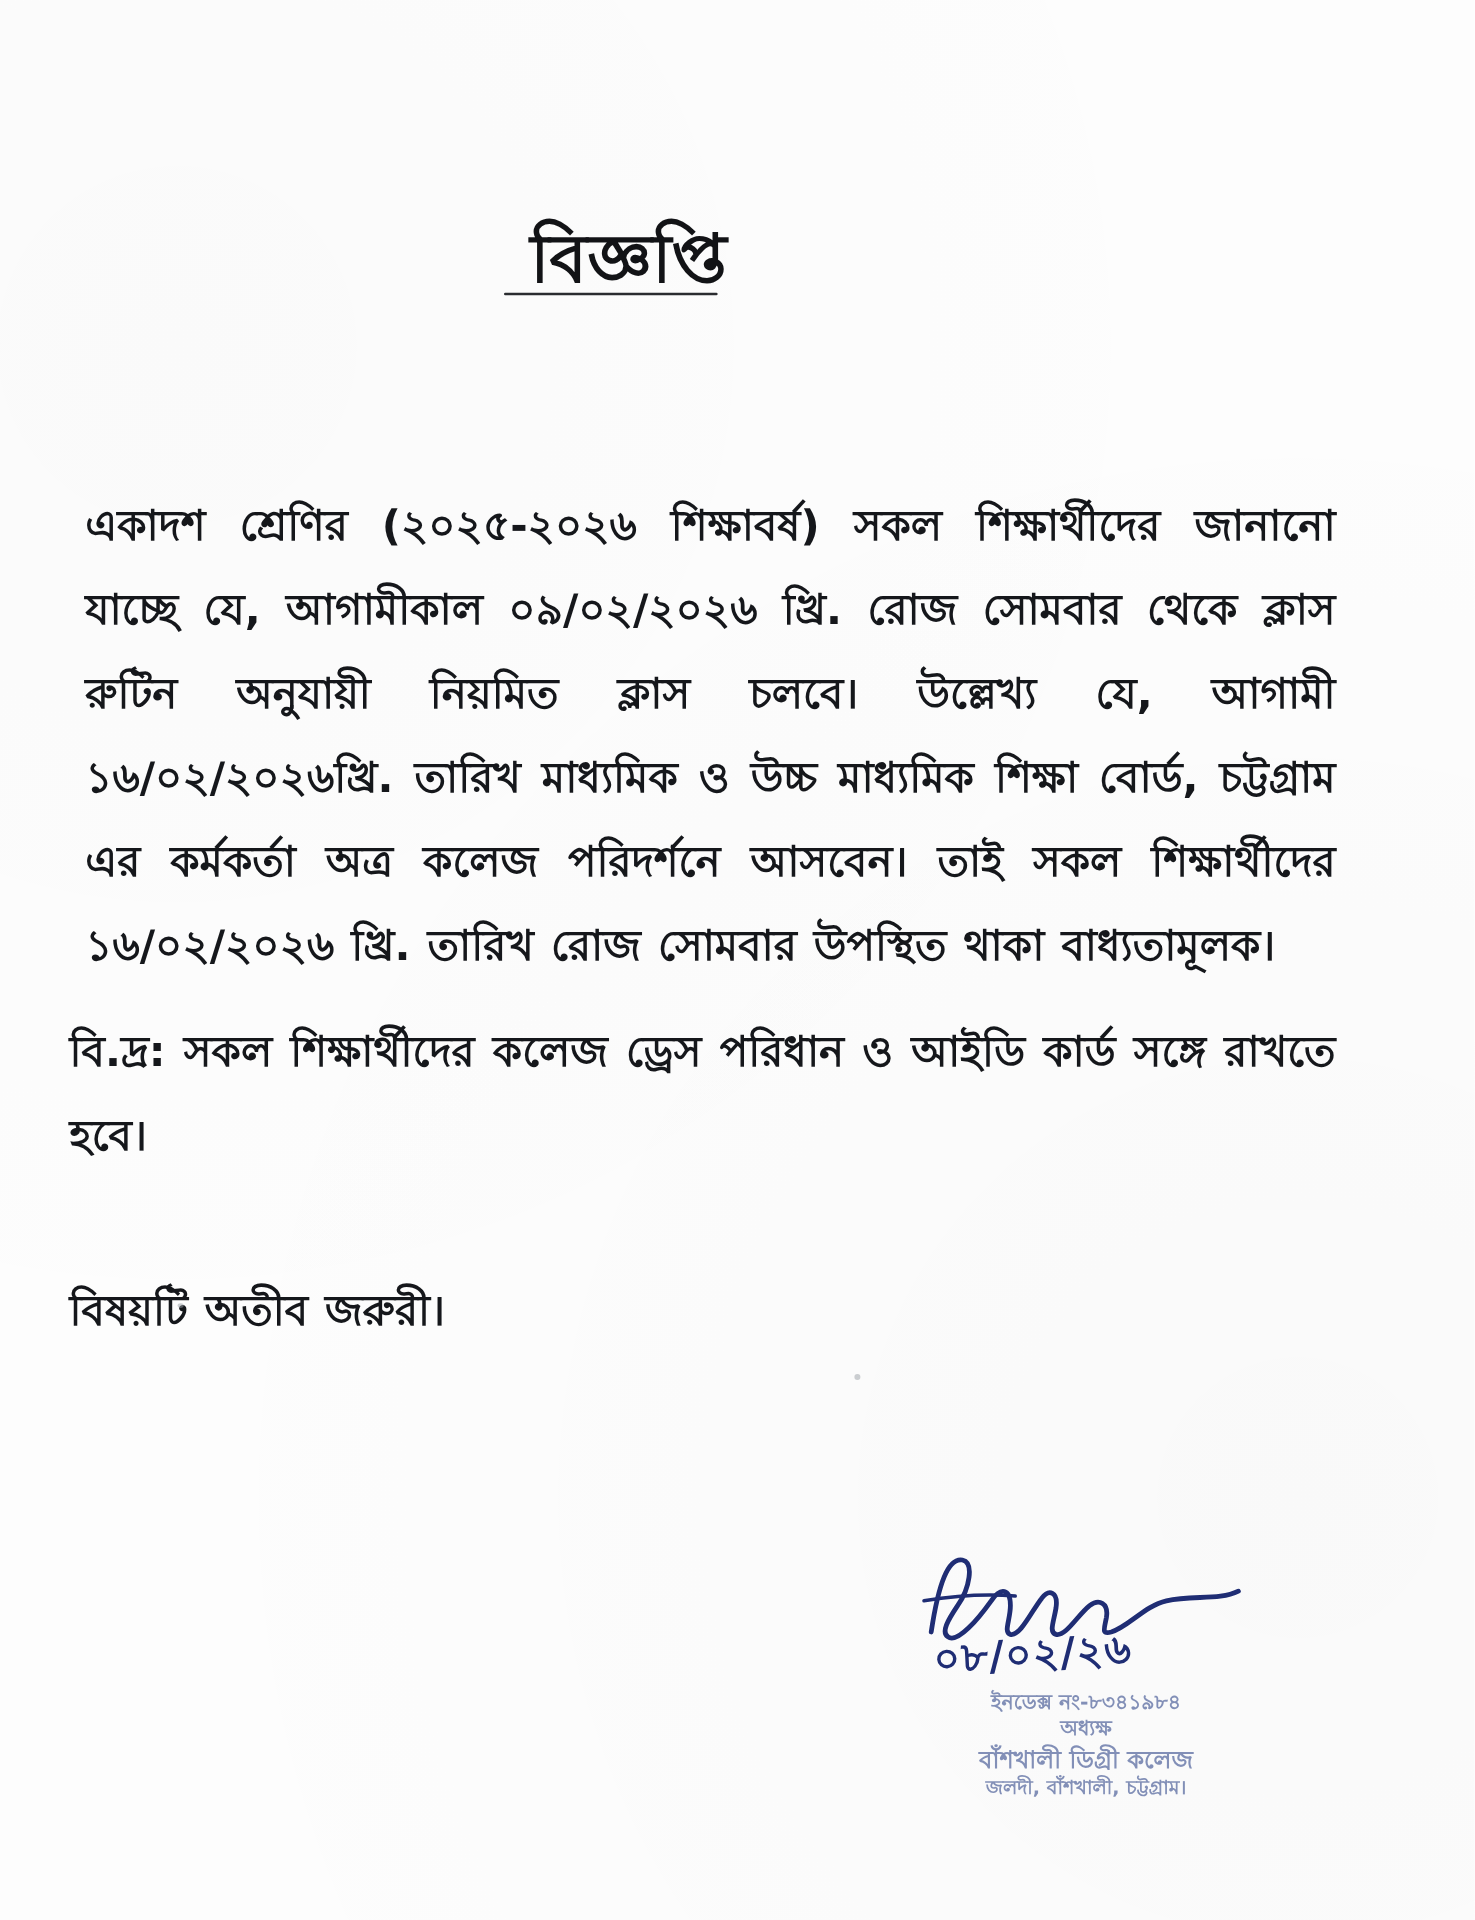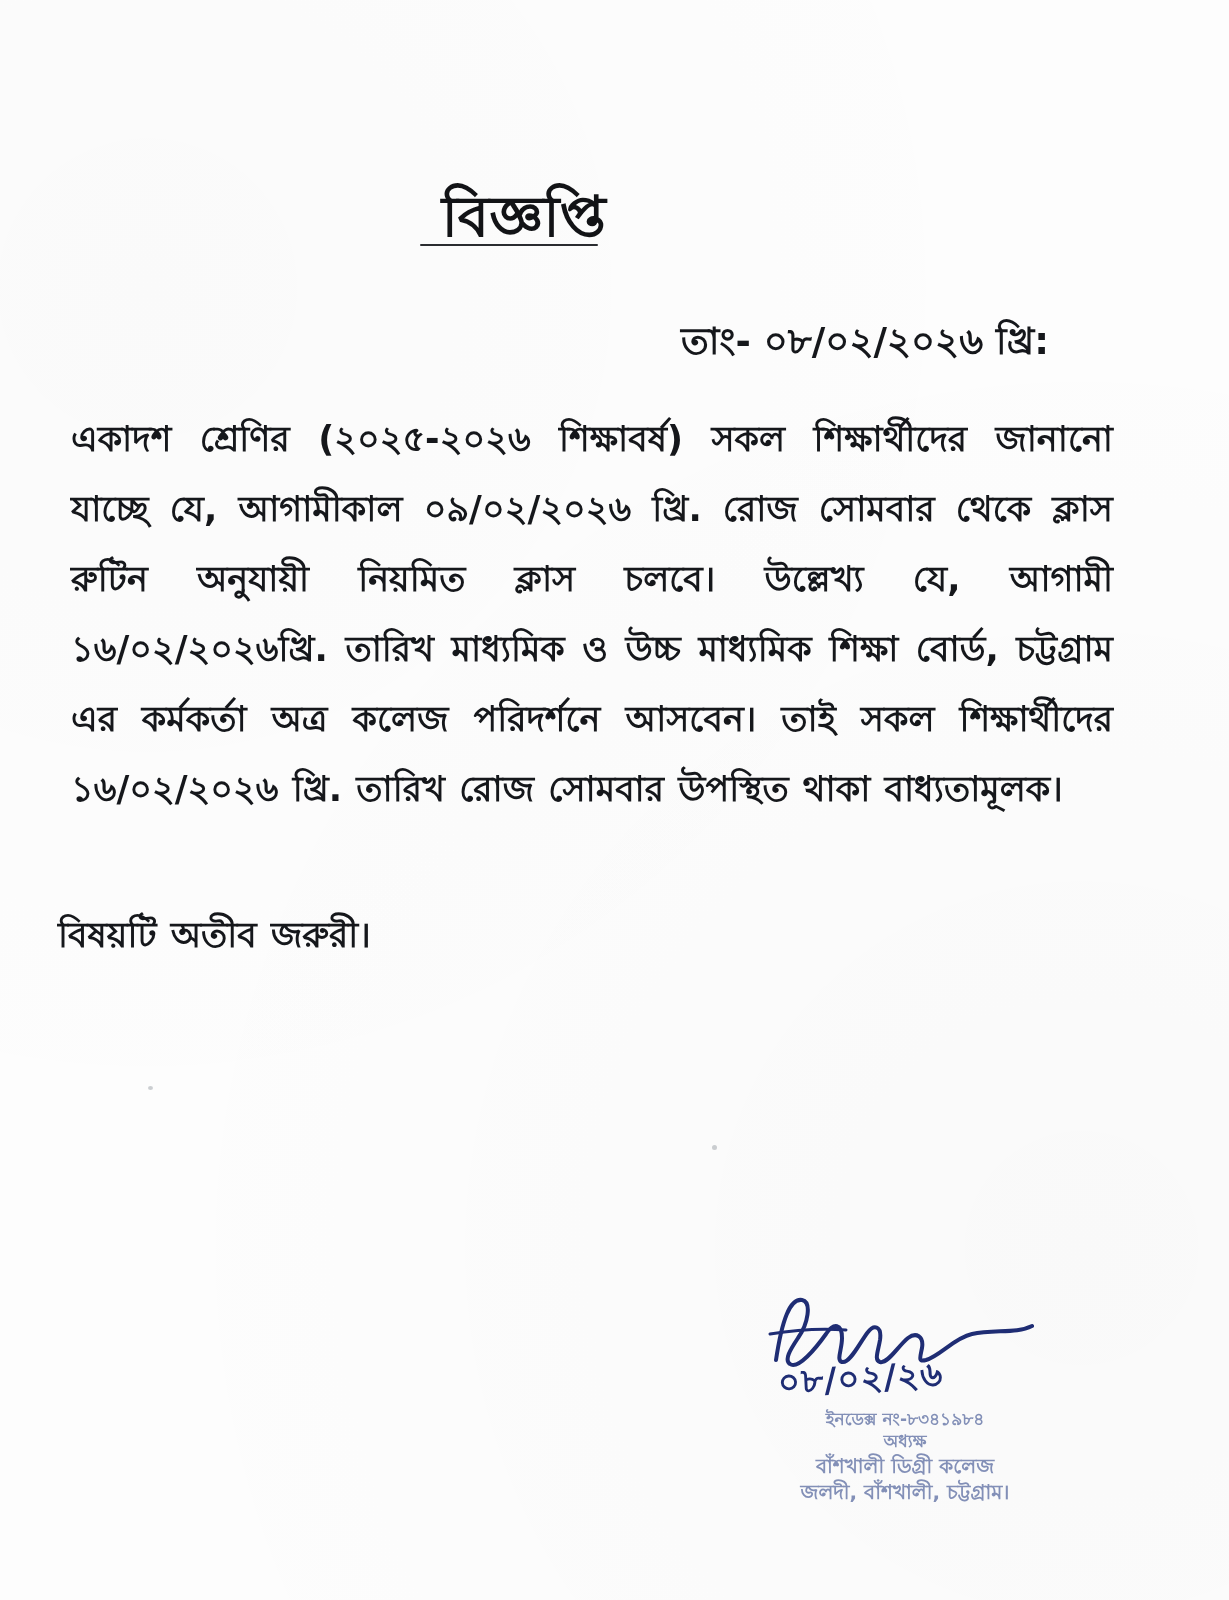--- a/index.html
+++ b/index.html
@@ -122,40 +122,40 @@
     opacity: 0.62;
     font-family: "DejaVu Sans", sans-serif;
     font-weight: 700;
     line-height: 1.32;
     filter: blur(0.4px);
   }
   .seal .l1 { font-size: 21px; }
   .seal .l2 { font-size: 17px; }
   .seal .l3 { font-size: 17px; }
   .seal .l4 { font-size: 20px; }
-  .seal .l5 { font-size: 20px; }
+  .seal .l5 { font-size: 16px; }
 
   .speck {
     position: absolute;
     background: #9aa0a6;
     border-radius: 50%;
     opacity: 0.5;
   }
 </style>
 </head>
 <body>
 
 <div class="page">
 
   <div class="notice-title">বিজ্ঞপ্তি</div>
 
-  <div class="date-line">তাং- ০৮/০২/২০২৬ খ্রি:</div>
 
   <div class="body-block">
     <p class="para p-main">একাদশ শ্রেণির (২০২৫-২০২৬ শিক্ষাবর্ষ) সকল শিক্ষার্থীদের জানানো যাচ্ছে যে, আগামীকাল ০৯/০২/২০২৬ খ্রি. রোজ সোমবার থেকে ক্লাস রুটিন অনুযায়ী নিয়মিত ক্লাস চলবে। উল্লেখ্য যে, আগামী ১৬/০২/২০২৬খ্রি. তারিখ মাধ্যমিক ও উচ্চ মাধ্যমিক শিক্ষা বোর্ড, চট্টগ্রাম এর কর্মকর্তা অত্র কলেজ পরিদর্শনে আসবেন। তাই সকল শিক্ষার্থীদের ১৬/০২/২০২৬ খ্রি. তারিখ রোজ সোমবার উপস্থিত থাকা বাধ্যতামূলক।</p>
+    <p class="para p-note">বি.দ্র: সকল শিক্ষার্থীদের কলেজ ড্রেস পরিধান ও আইডি কার্ড সঙ্গে রাখতে হবে।</p>
     <p class="para p-urgent">বিষয়টি অতীব জরুরী।</p>
   </div>
 
   <div class="signature-area">
 
     <svg class="sig-scribble" viewBox="0 0 270 86">
       <path d="M8 70 C14 30, 22 8, 34 10 C44 12, 40 34, 30 48 C22 60, 16 70, 22 74 C30 80, 48 58, 58 44 C66 32, 74 34, 74 48 C74 60, 68 70, 74 72 C82 74, 92 52, 100 42 C106 34, 114 36, 112 50 C110 62, 106 70, 112 72 C120 74, 130 56, 140 48 C148 42, 156 46, 154 58 C152 68, 150 72, 158 70 C172 66, 186 48, 204 44 C226 39, 248 44, 264 36" fill="none" stroke="#1f2d74" stroke-width="4" stroke-linecap="round" stroke-linejoin="round"></path>
       <path d="M2 44 C26 40, 52 38, 78 40" fill="none" stroke="#1f2d74" stroke-width="3" stroke-linecap="round"></path>
     </svg>
 

